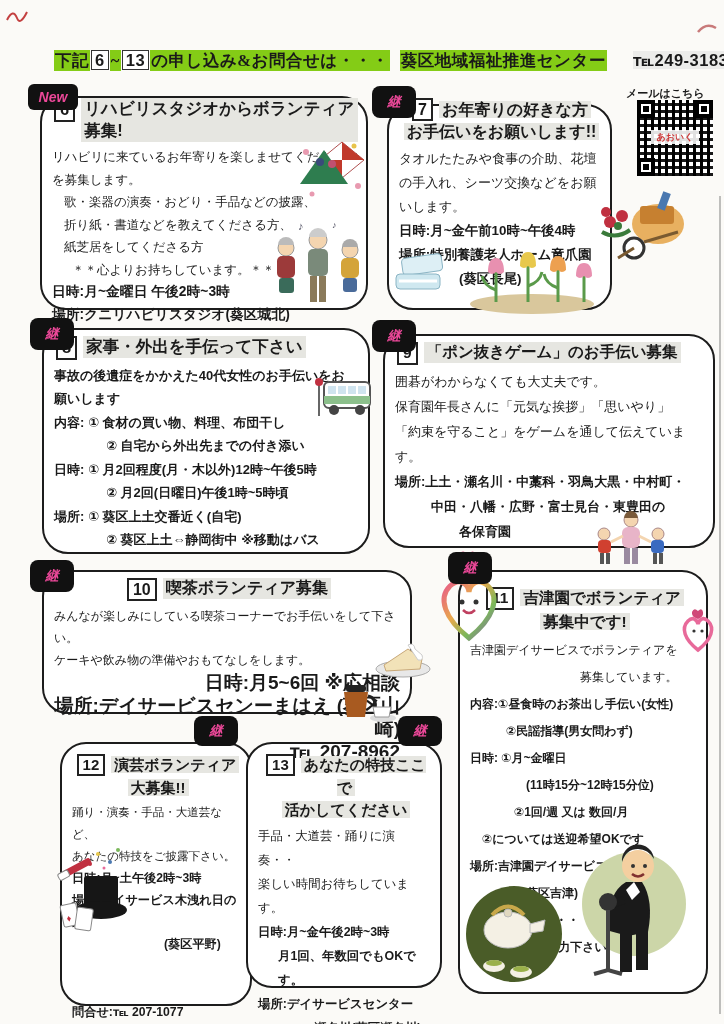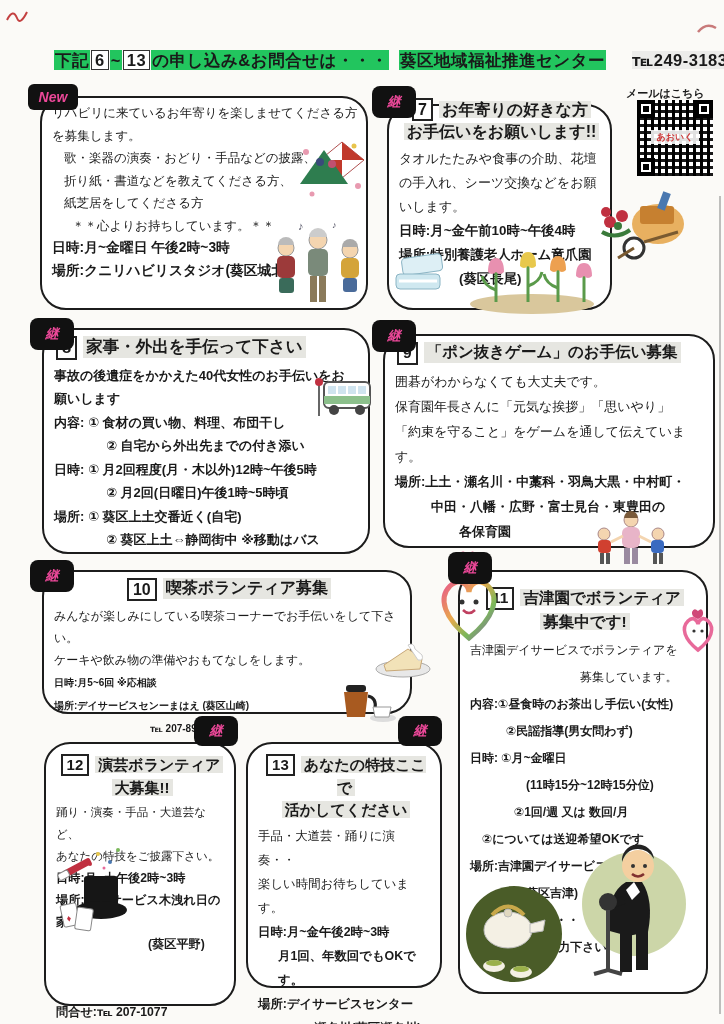--- a/index.html
+++ b/index.html
@@ -1,33 +1,33 @@
 <!DOCTYPE html>
 <html><head>
 <meta charset="utf-8">
 <style>
   html,body{margin:0;padding:0;background:#9a9a9a;}
   .page{position:relative;width:724px;height:1024px;background:#fbfaf7;overflow:hidden;
         font-family:"Liberation Sans","DejaVu Sans",sans-serif;color:#1a1a1a;}
   
   .header{position:absolute;left:54px;top:50px;width:640px;font-weight:bold;font-size:16.5px;
           letter-spacing:.5px;white-space:nowrap;}
-  .hseg{background:#22c55e;padding:1px 1px;}
+  .hseg{background:#84cc16;padding:1px 1px;font-family:Liberation Serif, serif;}
   .hnum{border:1.5px solid #333;padding:0 3px;margin:0 1px;background:#fff;}
   .horg{margin-left:10px;}
   .htel{margin-left:26px;background:#ececea;}
   
   .box{position:absolute;background:#fff;border:2.5px solid #1c1c1c;border-radius:26px;box-sizing:border-box;}
   .box6 {left:40px; top:96px; width:328px;height:214px;}
   .box7 {left:387px;top:104px;width:225px;height:206px;}
   .box8 {left:42px; top:328px;width:328px;height:226px;}
   .box9 {left:383px;top:334px;width:332px;height:214px;}
   .box10{left:42px; top:570px;width:370px;height:144px;}
   .box11{left:458px;top:570px;width:250px;height:424px;}
-  .box12{left:44px; top:742px;width:192px;height:264px;}
+  .box12{left:60px; top:742px;width:192px;height:264px;}
   .box13{left:246px;top:742px;width:196px;height:246px;}
   
   .badge{position:absolute;background:#111;color:#ec4899;font-weight:bold;z-index:6;
          display:flex;align-items:center;justify-content:center;border-radius:8px;font-size:13px;font-style:italic;}
   .badge-new{left:28px;top:84px;width:50px;height:26px;font-size:14px;border-radius:6px;}
   .bb7 {left:372px;top:86px; width:44px;height:32px;}
   .bb8 {left:30px; top:318px;width:44px;height:32px;}
   .bb9 {left:372px;top:320px;width:44px;height:32px;}
   .bb10{left:30px; top:560px;width:44px;height:32px;}
   .bb11{left:448px;top:552px;width:44px;height:32px;}
@@ -51,21 +51,21 @@
   .bd{position:relative;z-index:1;padding:4px 10px 0 10px;}
   .ln{white-space:normal;}
   .b{font-weight:bold;}
   .box6 .bd{font-size:12.5px;line-height:22.5px;}
   .box6 .bd .b{font-size:13.8px;}
   .box7 .bd{font-size:13px;line-height:24px;padding-right:10px;}
   .box7 .bd .b{font-size:13.4px;}
   .box8 .bd{font-size:13px;line-height:23.5px;}
   .box9 .bd{font-size:13px;line-height:25px;}
   .box10 .bd{font-size:12px;line-height:22px;}
-  .box10 .bd .b{font-size:10px;line-height:23px;}
+  .box10 .bd .b{font-size:19px;line-height:23px;text-align:right;}
   .box11 .bd{font-size:12px;line-height:27px;}
   .box12 .bd{font-size:11.5px;line-height:22px;padding:2px 8px 0 10px;}
   .box12 .bd .b{font-size:12.2px;}
   .box13 .bd{font-size:12.4px;line-height:24px;padding:2px 8px 0 10px;}
   .pl12{padding-left:12px;}.pl20{padding-left:20px;}.pl36{padding-left:36px;}
   .pl44{padding-left:44px;}.pl52{padding-left:52px;}.pl56{padding-left:56px;}
   .pl60{padding-left:60px;}.pl64{padding-left:64px;}.pl92{padding-left:92px;}
   .pl96{padding-left:96px;}.pl110{padding-left:110px;}
   .gap46{margin-top:46px;}
   
@@ -104,20 +104,24 @@
   <div class="badge badge-new">New</div>
   <div class="badge bb7">継</div>
   <div class="badge bb8">継</div>
   <div class="badge bb9">継</div>
   <div class="badge bb10">継</div>
   <div class="badge bb11">継</div>
   <div class="badge bb12">継</div>
   <div class="badge bb13">継</div>
 
   <section class="box box6">
+    <div class="ttl">
+      <span class="numbox">6</span>
+      <span class="hl">リハビリスタジオからボランティア募集!</span>
+    </div>
     <div class="bd">
       <div class="ln" style="width:315px;">リハビリに来ているお年寄りを楽しませてくださる方を募集します。</div>
       <div class="ln pl12">歌・楽器の演奏・おどり・手品などの披露、</div>
       <div class="ln pl12">折り紙・書道などを教えてくださる方、</div>
       <div class="ln pl12">紙芝居をしてくださる方</div>
       <div class="ln pl20">＊＊心よりお持ちしています。＊＊</div>
       <div class="ln b">日時:月~金曜日 午後2時~3時</div>
       <div class="ln b">場所:クニリハビリスタジオ(葵区城北)</div>
     </div>
   </section>

